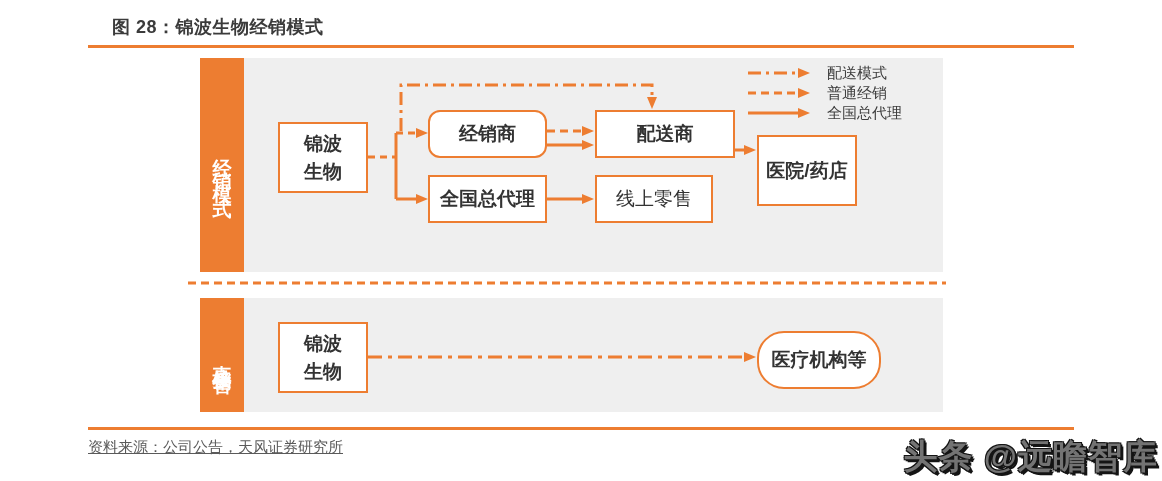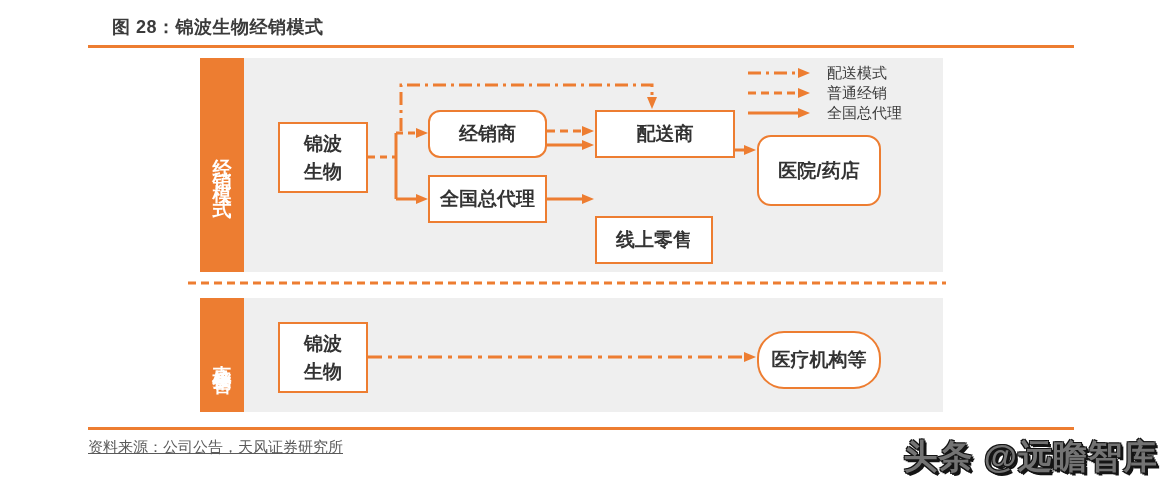--- a/index.html
+++ b/index.html
@@ -28,22 +28,22 @@
   .node {
     position:absolute; background:#ffffff; border:2px solid #ED7D31;
     display:flex; align-items:center; justify-content:center;
     font-size:19px; color:#333333; z-index:2; box-sizing:border-box;font-weight:bold;
   }
   .wrap2 { display:inline-block; width:2.2em; text-align:center; line-height:1.45; }
   .box-company-1   { left:278px; top:122px; width:90px;  height:71px; }
   .box-distributor { left:428px; top:110px; width:119px; height:48px;border-radius:12px; }
   .box-delivery    { left:595px; top:110px; width:140px; height:48px; }
   .box-agent       { left:428px; top:175px; width:119px; height:48px; }
-  .box-online      { left:595px; top:175px; width:118px; height:48px; font-weight:bold;margin-top:41px; }
-  .box-hospital    { left:757px; top:135px; width:124px; height:71px;border-radius:14px; }
+  .box-online      { left:595px; top:175px; width:118px; height:48px; font-weight:normal; }
+  .box-hospital    { left:757px; top:135px; width:100px; height:71px; }
   .box-company-2   { left:278px; top:322px; width:90px;  height:71px; }
   .box-medical     { left:757px; top:331px; width:124px; height:58px;border-radius:27px; }
   .legend-label {
     position:absolute; left:827px; font-size:15px; color:#3d3d3d;
     height:18px; line-height:18px; z-index:2;
   }
   .ll-1 { top:64px; } .ll-2 { top:84px; } .ll-3 { top:104px; }
   .connectors { position:absolute; left:0; top:0; z-index:1; pointer-events:none; }
   .footer-rule { position:absolute; left:88px; top:427px; width:986px; height:3px; background:#ED7D31; }
   .source-text { position:absolute; left:88px; top:438px; font-size:15px; color:#5a5a5a;text-decoration:underline; }

